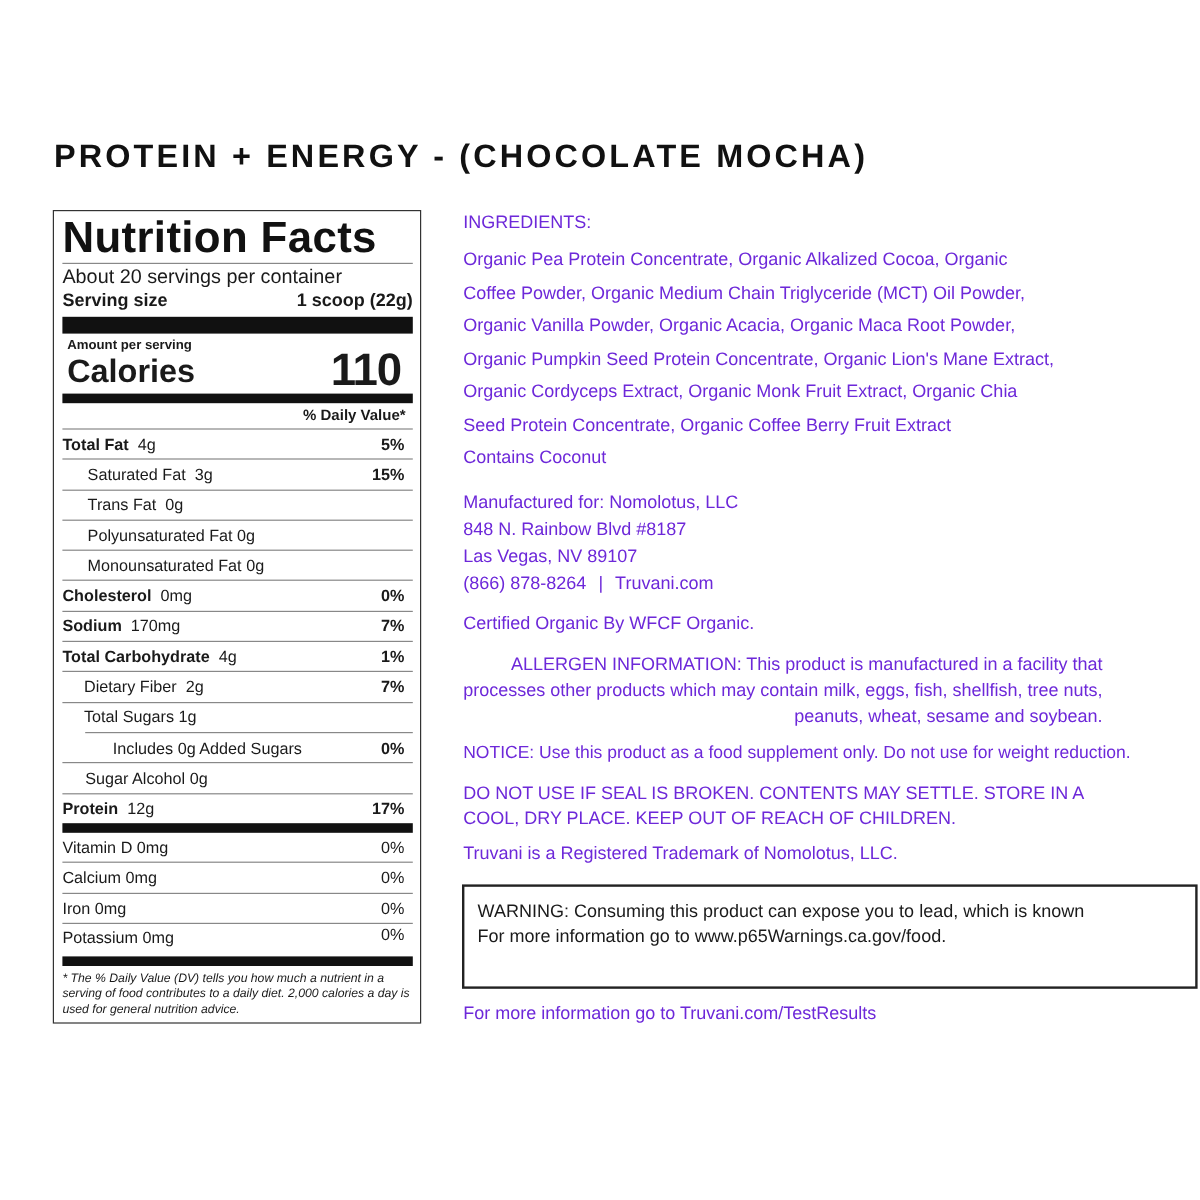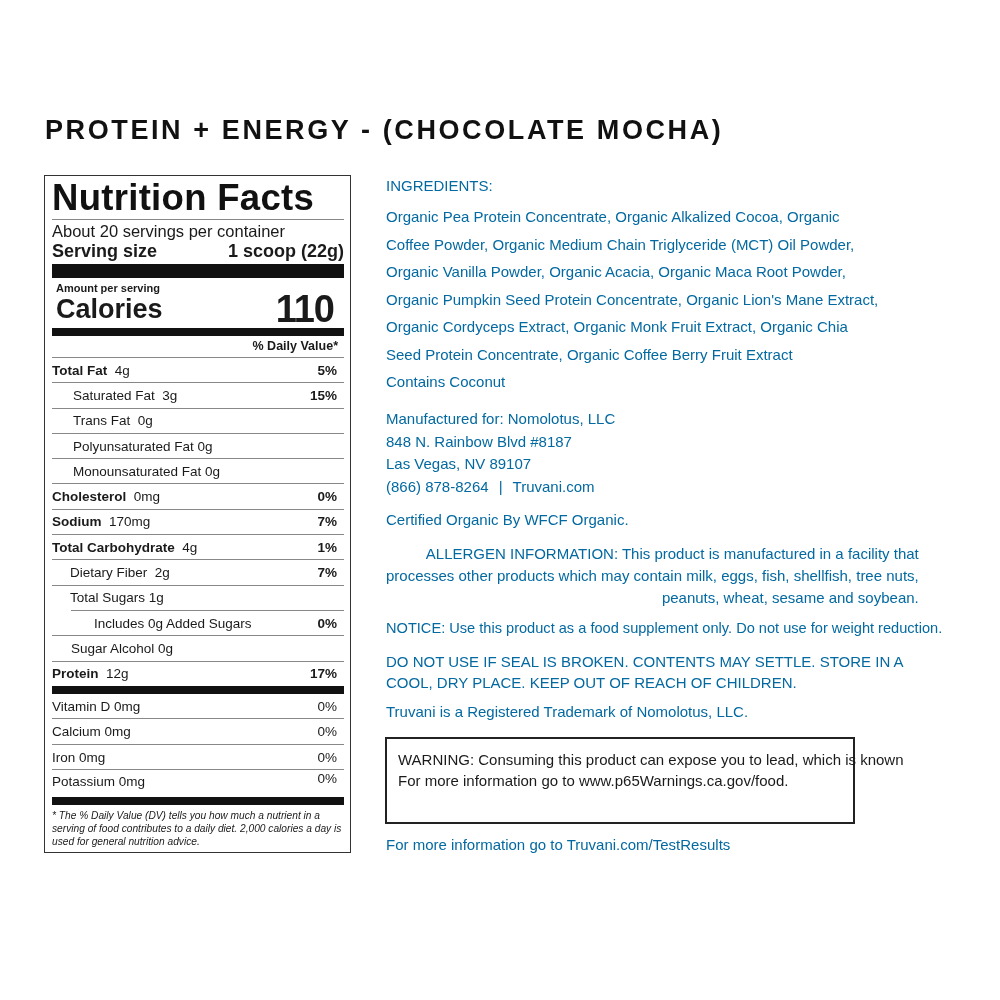--- a/index.html
+++ b/index.html
@@ -7,21 +7,21 @@
 
   .title { position: absolute; left: 45px; top: 115px; font-size: 27px; letter-spacing: 2.6px; font-weight: 700; color: #111; white-space: nowrap; }
 
   
   .nf { position: absolute; left: 44px; top: 175px; width: 307px; height: 678px; border: 1.5px solid #333; box-sizing: border-box; padding: 0 6px 0 7px; }
   .nf-heading { font-size: 36.5px; font-weight: 700; letter-spacing: 0.3px; line-height: 42px; margin-top: 1px; color: #111; white-space: nowrap; }
   .rule-thin { border-top: 1px solid #888; }
   .bar-thick { height: 14px; background: #111; }
   .bar-mid { height: 8px; background: #111; }
   .servings { font-size: 16.5px; line-height: 19px; margin-top: 2px; white-space: nowrap; }
-  .serving-size { display: flex; justify-content: space-between; font-size: 18px; font-weight: 700; line-height: 20px; margin-bottom: 3px; gap: 44px; }
+  .serving-size { display: flex; justify-content: space-between; font-size: 15px; font-weight: 700; line-height: 20px; margin-bottom: 3px; gap: 44px; }
   .amount { font-size: 11px; font-weight: 700; margin-top: 4px; line-height: 12px; padding-left: 4px; }
   .cal-row { display: flex; justify-content: space-between; align-items: flex-end; line-height: 30px; padding: 0 10px 0 4px; margin-bottom: 4px; }
   .cal-label { font-size: 27px; font-weight: 700; }
   .cal-value { font-size: 38px; font-weight: 700; letter-spacing: -1px; }
   .dv-head { text-align: right; font-size: 12.5px; font-weight: 700; line-height: 21px; padding-right: 6px; }
 
   .row { display: flex; justify-content: space-between; align-items: center; height: 24.3px; font-size: 13.5px; border-top: 1px solid #888; padding-right: 7px; }
   .row .name { white-space: nowrap; }
   .row .b { font-weight: 700; }
   .row .pct { font-weight: 700; }
@@ -32,30 +32,30 @@
   .row.sug-alc .name { padding-left: 19px; }
   .row.first { border-top: 1px solid #888; }
   .vrow { display: flex; justify-content: space-between; align-items: center; height: 24.5px; font-size: 13.5px; border-top: 1px solid #888; padding-right: 7px; gap: 44px; }
   .vrow.first { border-top: none; }
   .vrow .pct { font-weight: 400; }
   .vrow.pot { align-items: flex-start; padding-top: 1px; box-sizing: border-box; }
   .vrow.pot .name { margin-top: 3px; }
   .footnote { font-size: 10.2px; line-height: 13px; margin-top: 4px; font-style: italic; }
 
   
-  .rc { position: absolute; left: 386px; font-size: 15px; color: #0369a1; white-space: nowrap; }
+  .rc { position: absolute; left: 386px; font-size: 15px; color: #6d28d9; white-space: nowrap; }
   .ing-head { top: 177px; }
   .ing-lines { top: 203px; line-height: 27.5px; }
   .mfg { top: 408px; line-height: 22.5px; }
   .cert { top: 511px; }
   .allergen { top: 543px; line-height: 22px; text-align: right; }
   .notice { top: 620px; }
   .donot { top: 651px; line-height: 21px; }
   .tm { top: 703px; }
-  .warn-box { position: absolute; left: 385px; top: 737px; width: 470px; height: 87px; border: 2px solid #222; box-sizing: border-box; padding: 11px 0 0 11px; font-size: 15px; line-height: 20.5px; white-space: nowrap; }
+  .warn-box { position: absolute; left: 385px; top: 737px; width: 613px; height: 87px; border: 2px solid #222; box-sizing: border-box; padding: 11px 0 0 11px; font-size: 15px; line-height: 20.5px; white-space: nowrap; }
   .more { top: 836px; }
 </style>
 </head>
 <body>
 
 <div class="title">PROTEIN + ENERGY - (CHOCOLATE MOCHA)</div>
 
 <div class="nf">
   <div class="nf-heading">Nutrition Facts</div>
   <div class="rule-thin"></div>

